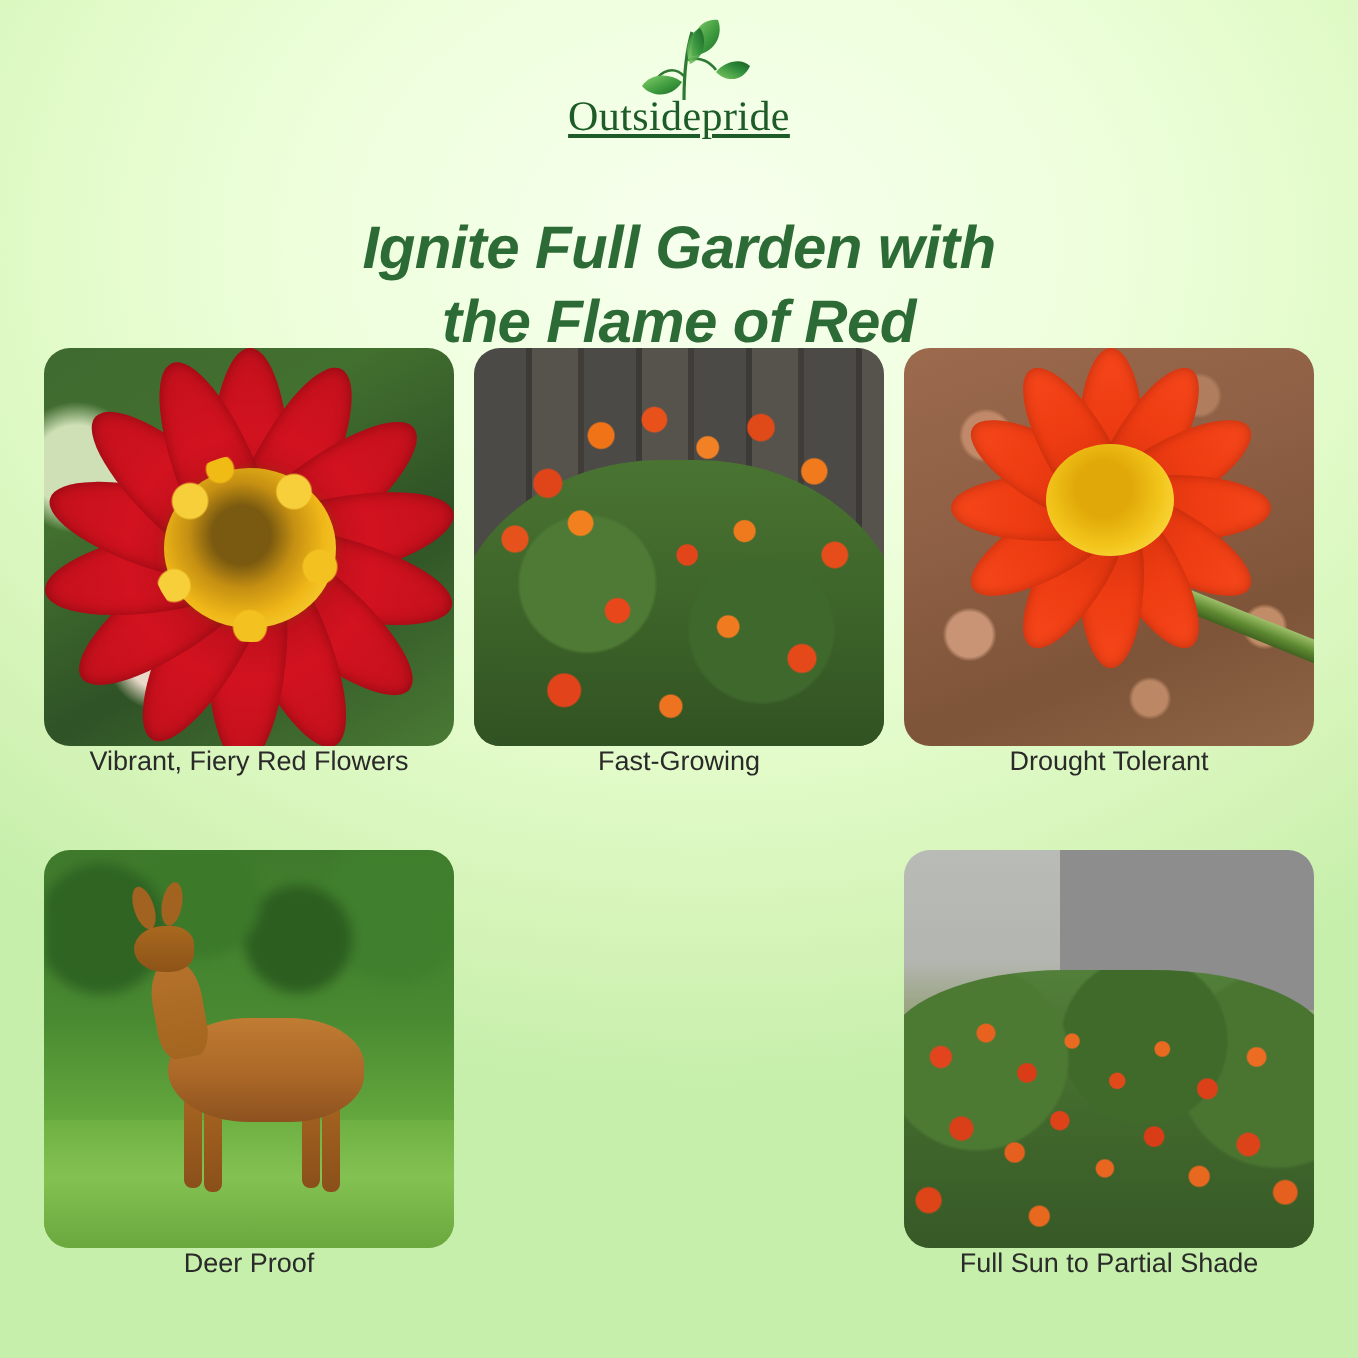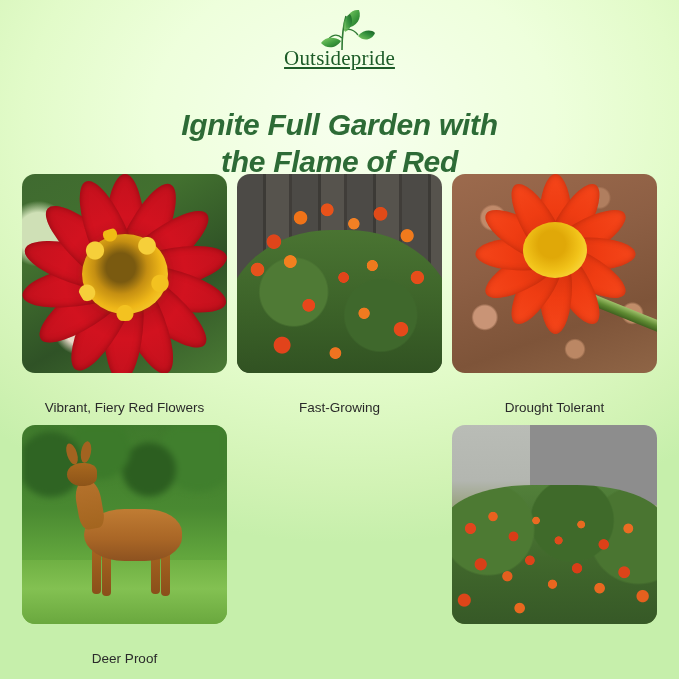--- a/index.html
+++ b/index.html
@@ -77,21 +77,21 @@
   }
   .thumb {
     width: 205px;
     height: 199px;
     border-radius: 13px;
     overflow: hidden;
     position: relative;
     background: #3a5a2a;
   }
   .caption {
-    margin-top: 27px;
+    margin-top: 0;
     font-size: 13.5px;
     color: #2a2a2a;
     text-align: center;
     line-height: 1.2;
     white-space: nowrap;
   }
   
   .art-flower-macro {
     background:
       radial-gradient(circle at 28% 78%, #e9d9c8 0 7%, rgba(233,217,200,0) 12%),
@@ -492,18 +492,19 @@
       </div>
       <div class="caption">Deer Proof</div>
     </div>
 
     <div class="cell">
       <div class="thumb art-field">
         <div class="sky-panel"></div>
         <div class="mass"></div>
         <div class="blooms"></div>
       </div>
+      <div class="caption">Full Sun to Partial Shade</div>
     </div>
 
 
   </div>
 
 </div>
 
 </body></html>

